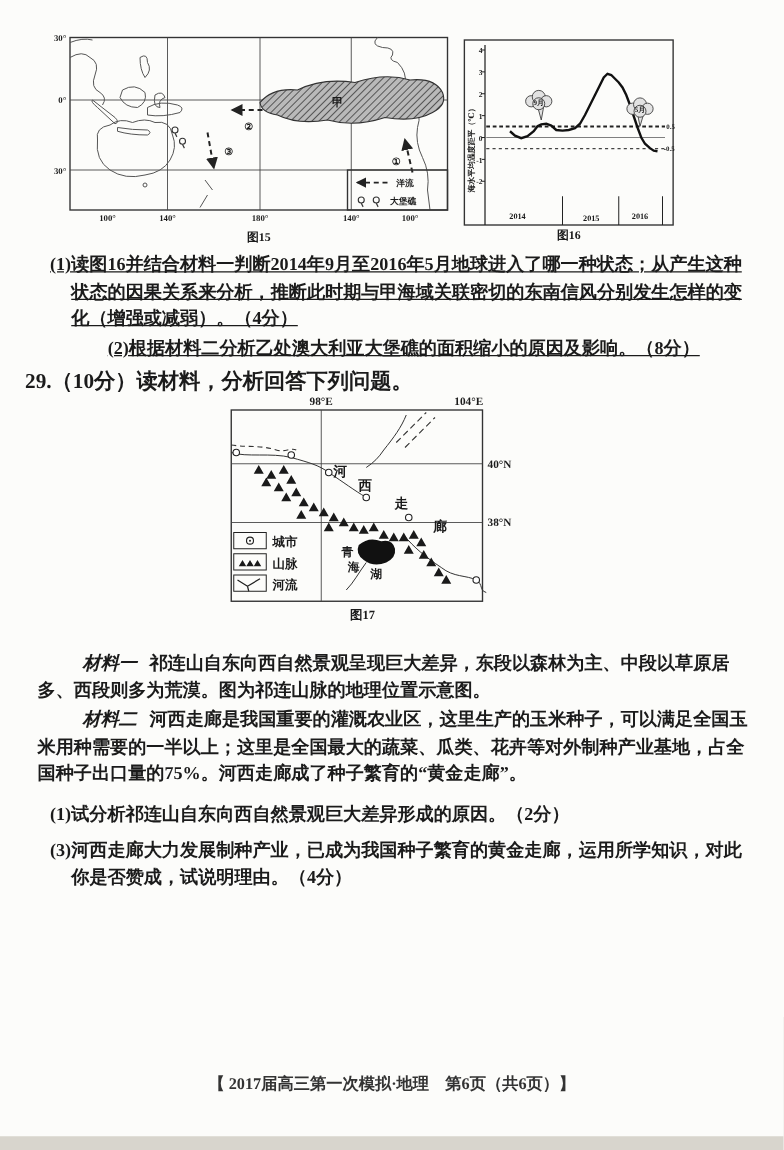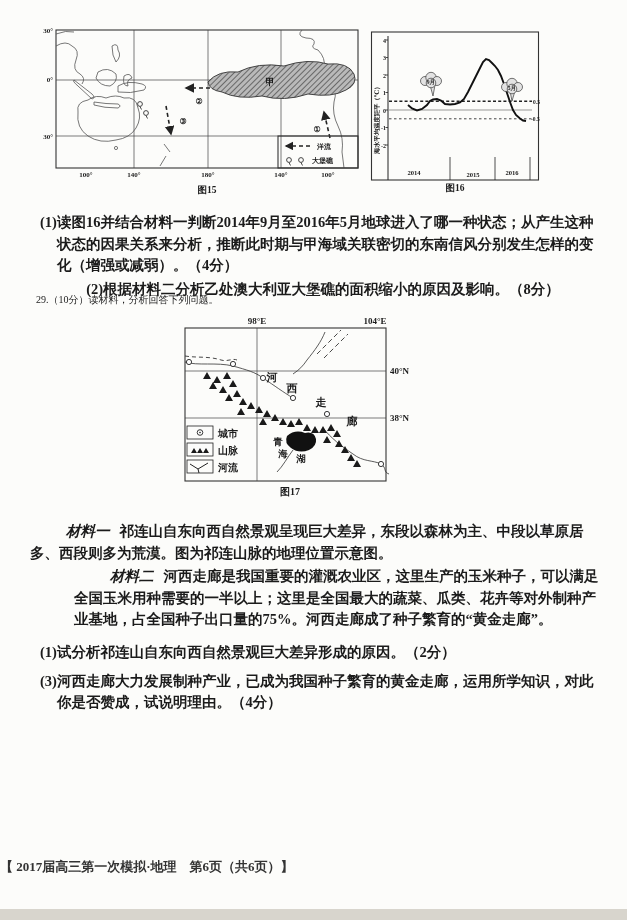--- a/index.html
+++ b/index.html
@@ -4,22 +4,22 @@
 <style>
   html,body{margin:0;padding:0;background:#e9e7e2;}
   #page{position:relative;width:627px;height:920px;background:#fcfcfa;overflow:hidden;
         font-family:"Liberation Serif","DejaVu Serif",serif;color:#1b1b1b;}
   .tb{position:absolute;left:30px;width:576px;font-size:14.5px;line-height:21.6px;font-weight:600;}
   .tb p{margin:0;}
   p.hang{padding-left:27px;text-indent:-17px;}
   p.flat{padding-left:10px;}
   p.mat{text-indent:36px;margin-top:18px;}
   p.mat b{font-style:italic;margin-right:10px;}
-  #q29-header{position:absolute;left:36px;top:293px;font-size:10px;font-weight:400;}
-  #footer{position:absolute;left:0;top:858px;width:627px;
+  #q29-header{position:absolute;left:20px;top:293px;font-size:17px;font-weight:700;}
+  #footer{position:absolute;left:0;top:858px;width:627px;text-align:center;
           font-size:13px;font-weight:600;color:#333;}
   #scan-edge{position:absolute;left:0;bottom:0;width:627px;height:11px;background:#d8d5cd;}
   svg{position:absolute;}
   svg text{font-family:"Liberation Serif","DejaVu Serif",serif;fill:#1b1b1b;font-weight:600;}
   .coast{fill:none;stroke:#555;stroke-width:0.8;}
   .grid{stroke:#444;stroke-width:0.7;fill:none;}
   .frame{stroke:#333;stroke-width:1.1;fill:none;}
 </style>
 </head>
 <body>
@@ -172,21 +172,21 @@
       <line x1="160" y1="154" x2="160" y2="131"></line>
     </g>
     <g font-size="6.6" text-anchor="middle">
       <text x="44" y="149">2014</text>
       <text x="103" y="151">2015</text>
       <text x="142" y="149">2016</text>
     </g>
     <text x="85" y="165" font-size="9.5" text-anchor="middle">图16</text>
   </svg>
 
-  <div class="tb" style="top:212px;">
+  <div class="tb" style="top:202px;text-decoration:underline;">
     <p class="hang">(1)读图16并结合材料一判断2014年9月至2016年5月地球进入了哪一种状态；从产生这种状态的因果关系来分析，推断此时期与甲海域关联密切的东南信风分别发生怎样的变化（增强或减弱）。（4分）</p>
     <p class="flat" style="margin-top:2px;text-align:center;">(2)根据材料二分析乙处澳大利亚大堡礁的面积缩小的原因及影响。（8分）</p>
   </div>
 
   <div id="q29-header">29.（10分）读材料，分析回答下列问题。</div>
 
   <svg style="left:177px;top:314px;" width="235" height="186" viewBox="0 0 235 186">
     <text x="80" y="10" font-size="9" text-anchor="middle">98°E</text>
     <text x="198" y="10" font-size="9" text-anchor="middle">104°E</text>
 
@@ -254,21 +254,21 @@
       <rect x="10" y="146" width="26" height="13" fill="#fcfcfa" stroke="#222" stroke-width="0.8"></rect>
       <path d="M13,150 L21,155 M31,149 L21,155 M21,155 L22,159" fill="none" stroke="#222" stroke-width="1"></path>
       <text x="41" y="157" font-size="10">河流</text>
     </g>
 
     <text x="113" y="181" font-size="10" text-anchor="middle">图17</text>
   </svg>
 
   <div class="tb" style="top:503px;">
     <p class="mat"><b>材料一</b><span>祁连山自东向西自然景观呈现巨大差异，东段以森林为主、中段以草原居多、西段则多为荒漠。图为祁连山脉的地理位置示意图。</span></p>
-    <p class="mat" style="margin-top:2px;margin-left:44px;"><b>材料二</b><span>河西走廊是我国重要的灌溉农业区，这里生产的玉米种子，可以满足全国玉米用种需要的一半以上；这里是全国最大的蔬菜、瓜类、花卉等对外制种产业基地，占全国种子出口量的75%。河西走廊成了种子繁育的“黄金走廊”。</span></p>
+    <p class="mat" style="margin-top:2px;"><b>材料二</b><span>河西走廊是我国重要的灌溉农业区，这里生产的玉米种子，可以满足全国玉米用种需要的一半以上；这里是全国最大的蔬菜、瓜类、花卉等对外制种产业基地，占全国种子出口量的75%。河西走廊成了种子繁育的“黄金走廊”。</span></p>
   </div>
 
   <div class="tb" style="top:642px;">
     <p class="flat">(1)试分析祁连山自东向西自然景观巨大差异形成的原因。（2分）</p>
     <p class="hang" style="margin-top:7px;">(3)河西走廊大力发展制种产业，已成为我国种子繁育的黄金走廊，运用所学知识，对此你是否赞成，试说明理由。（4分）</p>
   </div>
 
   <div id="footer">【 2017届高三第一次模拟·地理　第6页（共6页）】</div>
   <div id="scan-edge"></div>
 </div>

